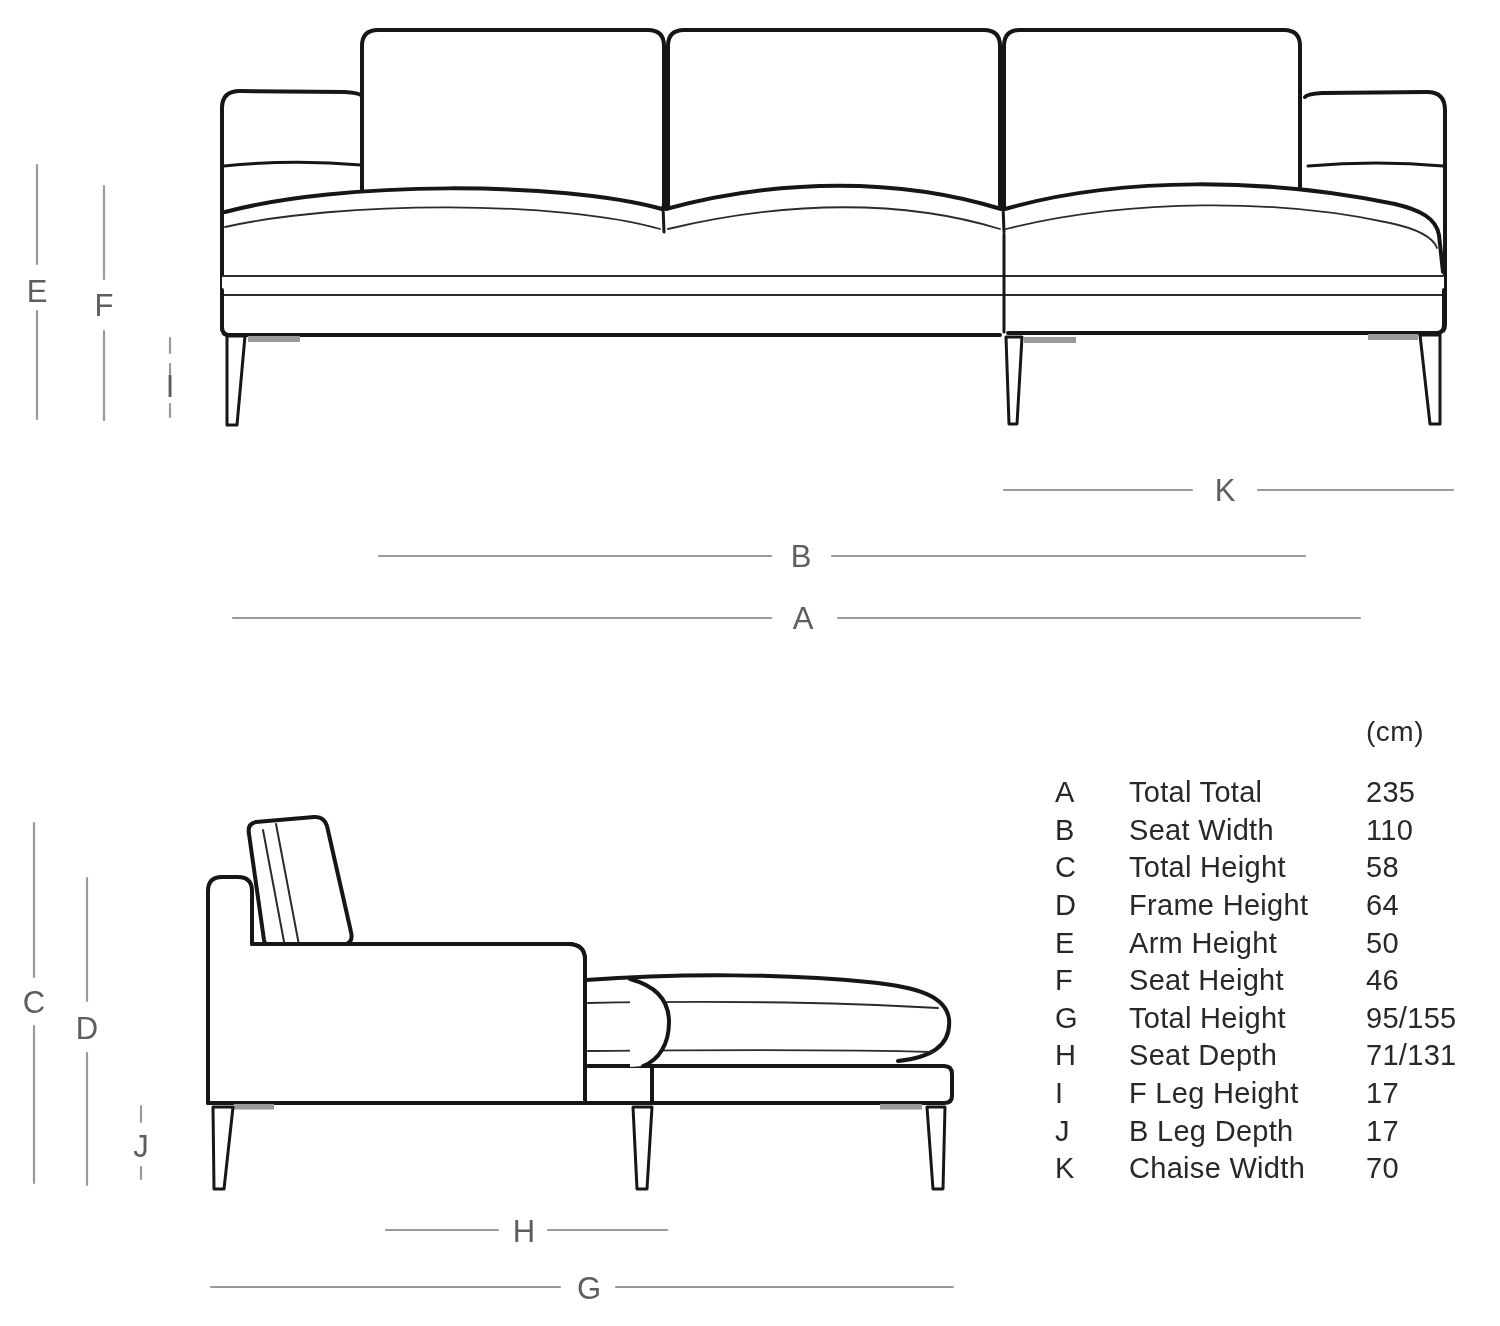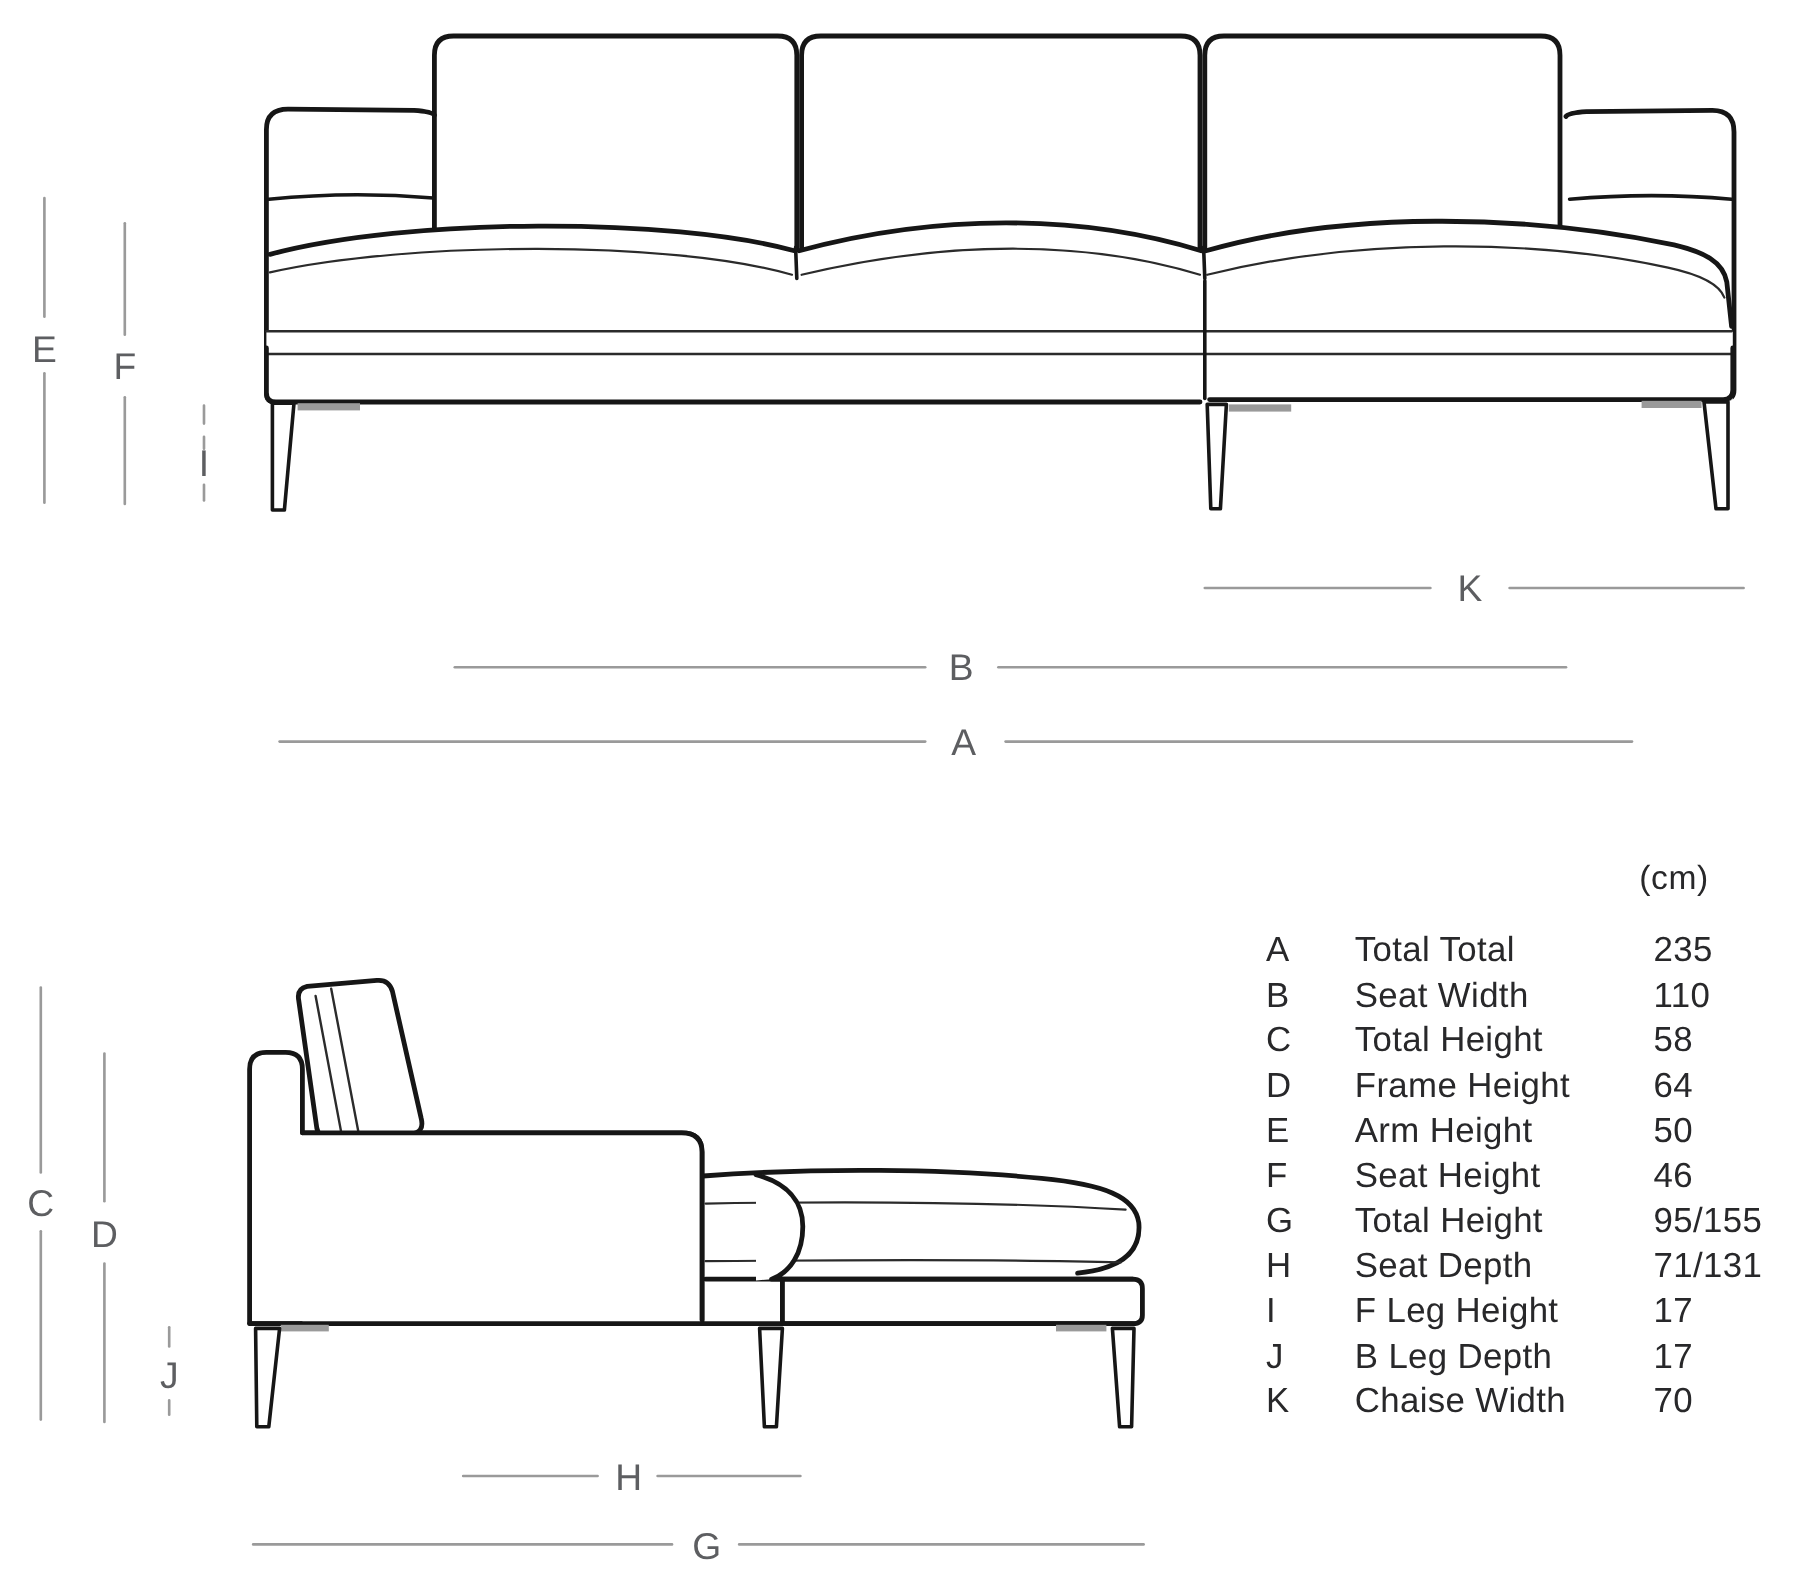--- a/index.html
+++ b/index.html
@@ -6,21 +6,21 @@
   .stage{position:relative;width:1500px;height:1326px;background:#ffffff;overflow:hidden;
          font-family:"Liberation Sans",sans-serif;}
   .diagram-svg{position:absolute;left:0;top:0;}
   .dim-label{font-family:"Liberation Sans",sans-serif;font-size:31px;fill:#5d5e61;}
   .spec-table{position:absolute;left:1055px;top:712px;width:445px;color:#28282a;}
   .spec-unit{position:absolute;left:311px;top:4px;font-size:28px;letter-spacing:0.5px;}
   .spec-rows{position:absolute;top:62px;left:0;width:445px;}
   .spec-row{display:flex;height:37.6px;align-items:center;font-size:29px;letter-spacing:0.3px;}
   .col-letter{width:74px;flex:0 0 74px;}
   .col-label{width:237px;flex:0 0 237px;}
-  .col-value{flex:1;margin-left:12px;}
+  .col-value{flex:1;}
 </style>
 </head>
 <body>
 
 <div class="stage">
 
 <svg class="diagram-svg" width="1500" height="1326" viewBox="0 0 1500 1326">
 
   <g stroke-linecap="round" stroke-linejoin="round">
 

